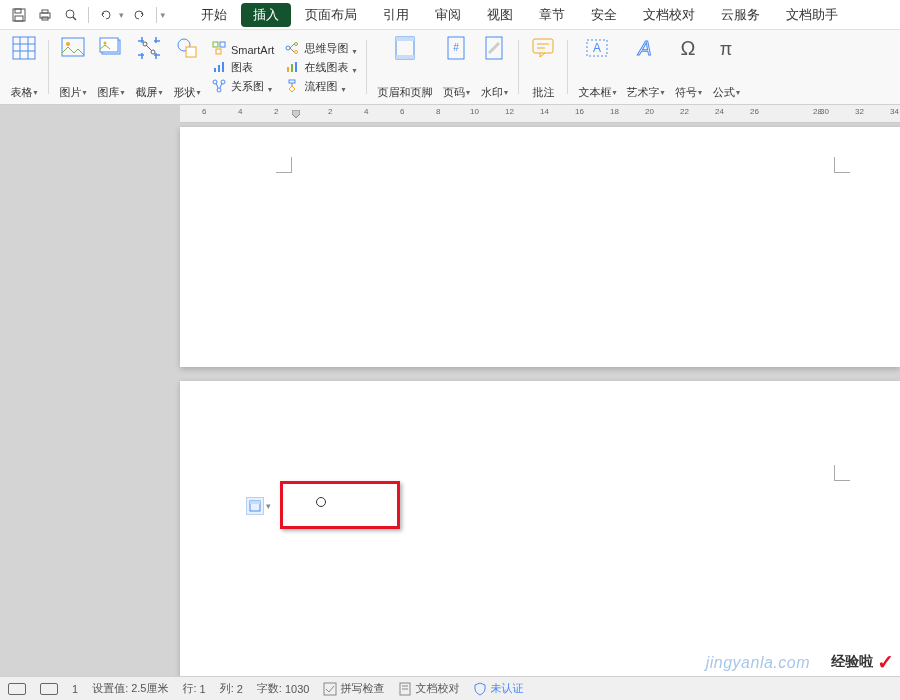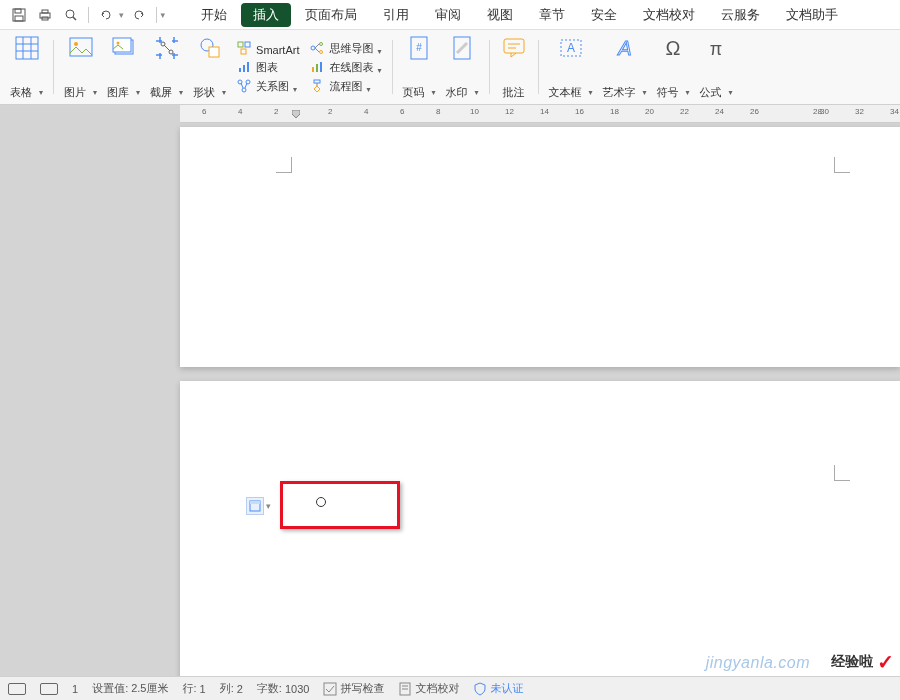--- a/index.html
+++ b/index.html
@@ -10,21 +10,21 @@
     .qa-sep { width: 1px; height: 16px; background: #ccc; margin: 0 2px; }
     .qa-dropdown { font-size: 9px; color: #888; margin-left: -2px; }
     
     .menu-tabs { display: flex; align-items: flex-end; gap: 2px; margin-left: 20px; }
     .menu-tab { padding: 3px 12px; font-size: 13px; color: #333; cursor: pointer; border-radius: 4px; }
     .menu-tab.active { background: #14532d; color: #fff; }
     
     .ribbon { height: 75px; background: #f8f8f8; border-bottom: 1px solid #d0d0d0; display: flex; align-items: center; padding: 4px 6px; gap: 2px; overflow: hidden; }
     .ribbon-group { display: flex; flex-direction: column; align-items: center; padding: 0 4px; height: 100%; justify-content: space-between; }
     .ribbon-big-icon { width: 28px; height: 28px; display: flex; align-items: center; justify-content: center; }
-    .ribbon-label { font-size: 11px; color: #333; display: flex; align-items: center; gap: 7px; }
+    .ribbon-label { font-size: 11px; color: #333; display: flex; align-items: center; gap: 1px; }
     .ribbon-drop { font-size: 8px; color: #666; }
     .ribbon-sep { width: 1px; height: 54px; background: #d8d8d8; margin: 0 4px; }
     
     .ribbon-small-group { display: flex; flex-direction: column; gap: 3px; padding: 2px 4px; }
     .ribbon-small-item { display: flex; align-items: flex-end; gap: 4px; font-size: 11px; color: #333; white-space: nowrap; }
     .ribbon-small-icon { width: 16px; height: 16px; display: flex; align-items: center; justify-content: center; }
     
     .workspace { position: absolute; top: 105px; left: 0; right: 0; bottom: 24px; background: #d4d4d4; overflow: hidden; }
     
     .ruler-h { position: absolute; top: 0; left: 180px; right: 0; height: 18px; background: #f0f0f0; border-bottom: 1px solid #ccc; font-size: 8px; color: #666; }
@@ -255,20 +255,32 @@
             <path d="M7 7 L4 10 L7 13 L10 10 Z" fill="none" stroke="#f5a623"></path>
             <line x1="7" y1="4" x2="7" y2="7" stroke="#888"></line>
           </svg>
         </span>
         <span>流程图</span>
         <span class="ribbon-drop">▾</span>
       </div>
   </div>
   <div class="ribbon-sep"></div>
 
+  <div class="ribbon-group">
+    <div class="ribbon-big-icon">
+        <svg width="26" height="26" viewBox="0 0 26 26">
+          <rect x="4" y="2" width="18" height="22" fill="none" stroke="#4a8bf5"></rect>
+          <rect x="4" y="2" width="18" height="4" fill="#c8ddf5"></rect>
+          <rect x="4" y="20" width="18" height="4" fill="#c8ddf5"></rect>
+        </svg>
+      </div>
+    <div class="ribbon-label">
+        <span>页眉和页脚</span>
+      </div>
+  </div>
 
   <div class="ribbon-group">
     <div class="ribbon-big-icon">
         <svg width="26" height="26" viewBox="0 0 26 26">
           <rect x="5" y="2" width="16" height="22" fill="none" stroke="#4a8bf5"></rect>
           <text x="13" y="16" font-size="10" text-anchor="middle" fill="#4a8bf5">#</text>
         </svg>
       </div>
     <div class="ribbon-label">
         <span>页码</span>

